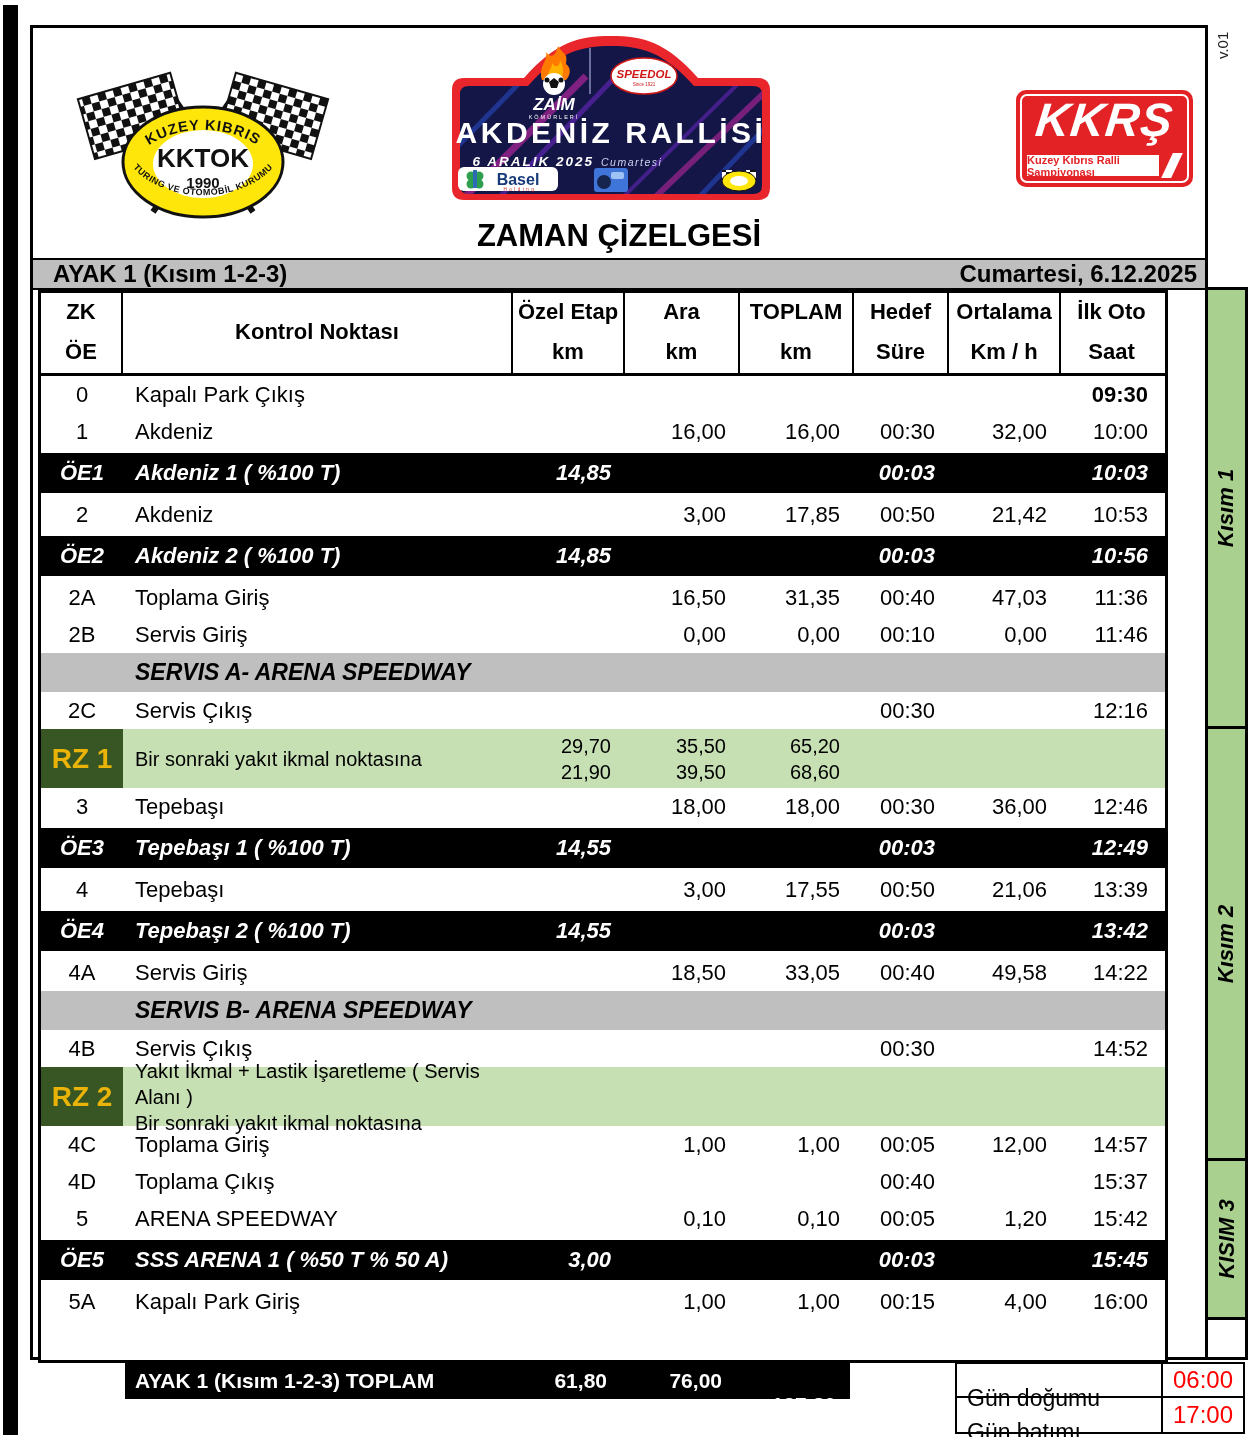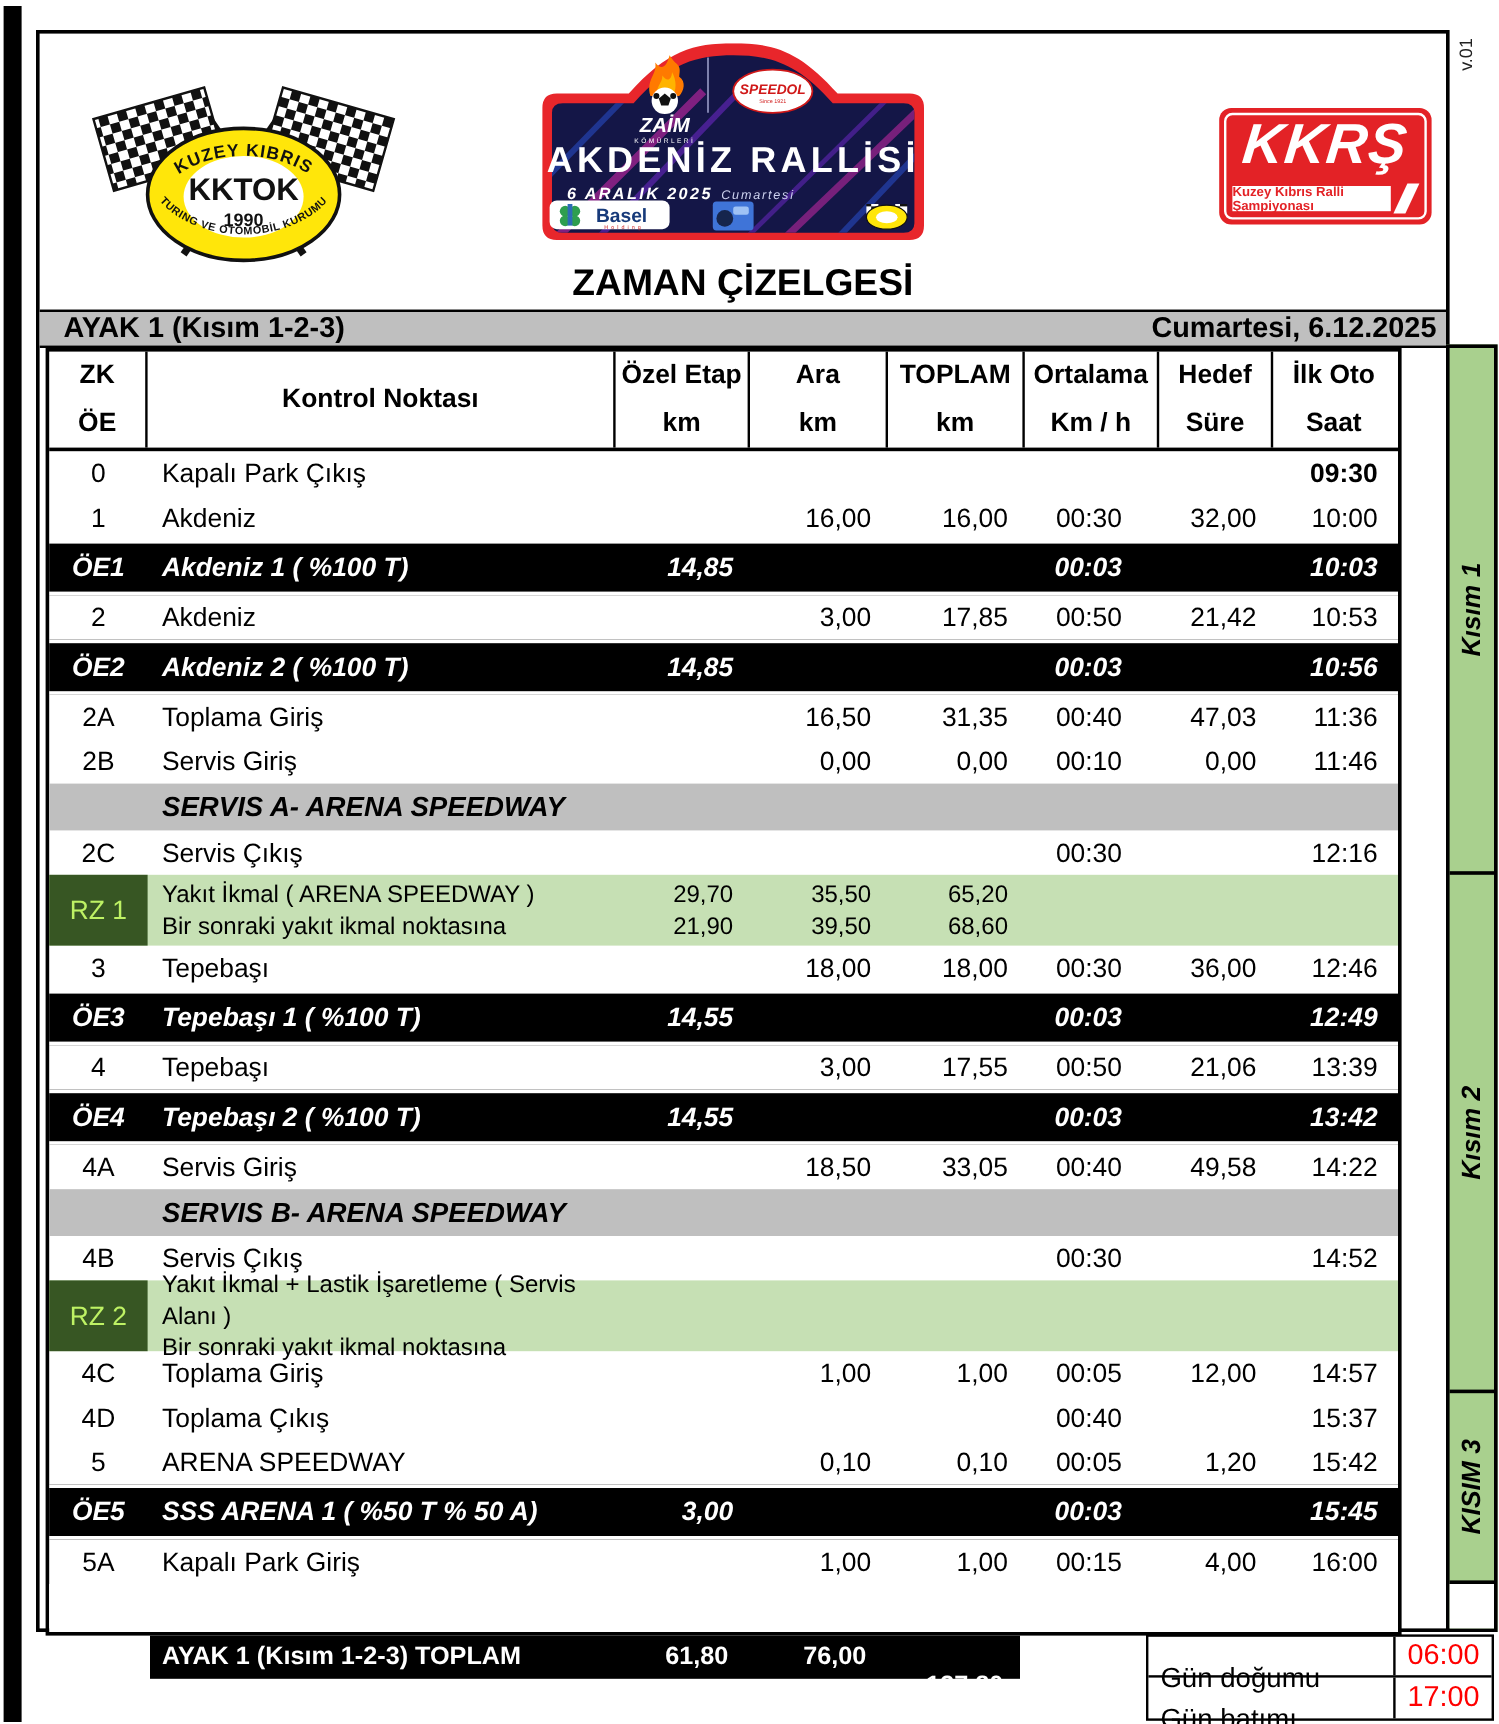--- a/index.html
+++ b/index.html
@@ -41,21 +41,21 @@
   .trow.service{height:39px; background:var(--bar_gray); font-weight:bold; font-style:italic; font-size:23px;}
   .trow.rz{height:59px; background:var(--refuel_light_green); font-size:20px;}
   .trow.empty{flex:1; background:#fff;}
   .c{height:100%; display:flex; align-items:center;}
   .c.zk{width:82px; justify-content:center;}
   .c.name{width:390px; padding-left:12px;}
   .c.ozel{width:112px;} .c.ara{width:115px;} .c.toplam{width:114px;} .c.hedef{width:95px;} .c.ortalama{width:112px;} .c.saat{width:101px;}
   .c.num{justify-content:flex-end; padding-right:14px;}
   .c .b, .c.b{font-weight:bold;}
   .c.svc{width:100%; padding-left:94px;}
-  .c.rzbox{background:var(--refuel_dark_green); color:#bef264; font-weight:normal; font-size:22px;}
+  .c.rzbox{background:var(--refuel_dark_green); color:#eab308; font-weight:bold; font-size:28px;}
   .c.two{flex-direction:column; justify-content:center; align-items:stretch; line-height:26px;}
   .c.two > div{text-align:left;}
   .c.two.num > div{text-align:right;}
   .c.name.two{padding-left:12px;}
 
   
   .kisim{position:absolute; left:1205px; top:287px; width:43px; height:1073px; border:3px solid #000; background:var(--section_green); display:flex; flex-direction:column;}
   .ksec{border-bottom:3px solid #000; display:flex; align-items:center; justify-content:center; overflow:hidden;}
   .ksec:last-child{border-bottom:none;}
   .ksec span{transform:rotate(-90deg); white-space:nowrap; font-weight:bold; font-style:italic; font-size:22px; color:#000;}
@@ -200,27 +200,27 @@
         <span>km</span>
       </div>
       <div class="th" style="width:115px">
         <span>Ara</span>
         <span>km</span>
       </div>
       <div class="th" style="width:114px">
         <span>TOPLAM</span>
         <span>km</span>
       </div>
+      <div class="th" style="width:95px">
+        <span>Hedef</span>
+        <span>Süre</span>
+      </div>
       <div class="th" style="width:112px">
         <span>Ortalama</span>
         <span>Km / h</span>
-      </div>
-      <div class="th" style="width:95px">
-        <span>Hedef</span>
-        <span>Süre</span>
       </div>
       <div class="th" style="width:101px">
         <span>İlk Oto</span>
         <span>Saat</span>
       </div>
     </div>
     <div class="tbody">
         <div class="trow normal">
           <div class="c zk">0</div>
           <div class="c name">Kapalı Park Çıkış</div>
@@ -300,21 +300,20 @@
           <div class="c ozel num"></div>
           <div class="c ara num"></div>
           <div class="c toplam num"></div>
           <div class="c hedef num">00:30</div>
           <div class="c ortalama num"></div>
           <div class="c saat num">12:16</div>
         </div>
         <div class="trow rz">
           <div class="c zk rzbox">RZ 1</div>
           <div class="c name two">
-            <div>Yakıt İkmal  ( ARENA SPEEDWAY )</div>
             <div>Bir sonraki yakıt ikmal noktasına</div>
           </div>
           <div class="c ozel num two">
             <div>29,70</div>
             <div>21,90</div>
           </div>
           <div class="c ara num two">
             <div>35,50</div>
             <div>39,50</div>
           </div>

